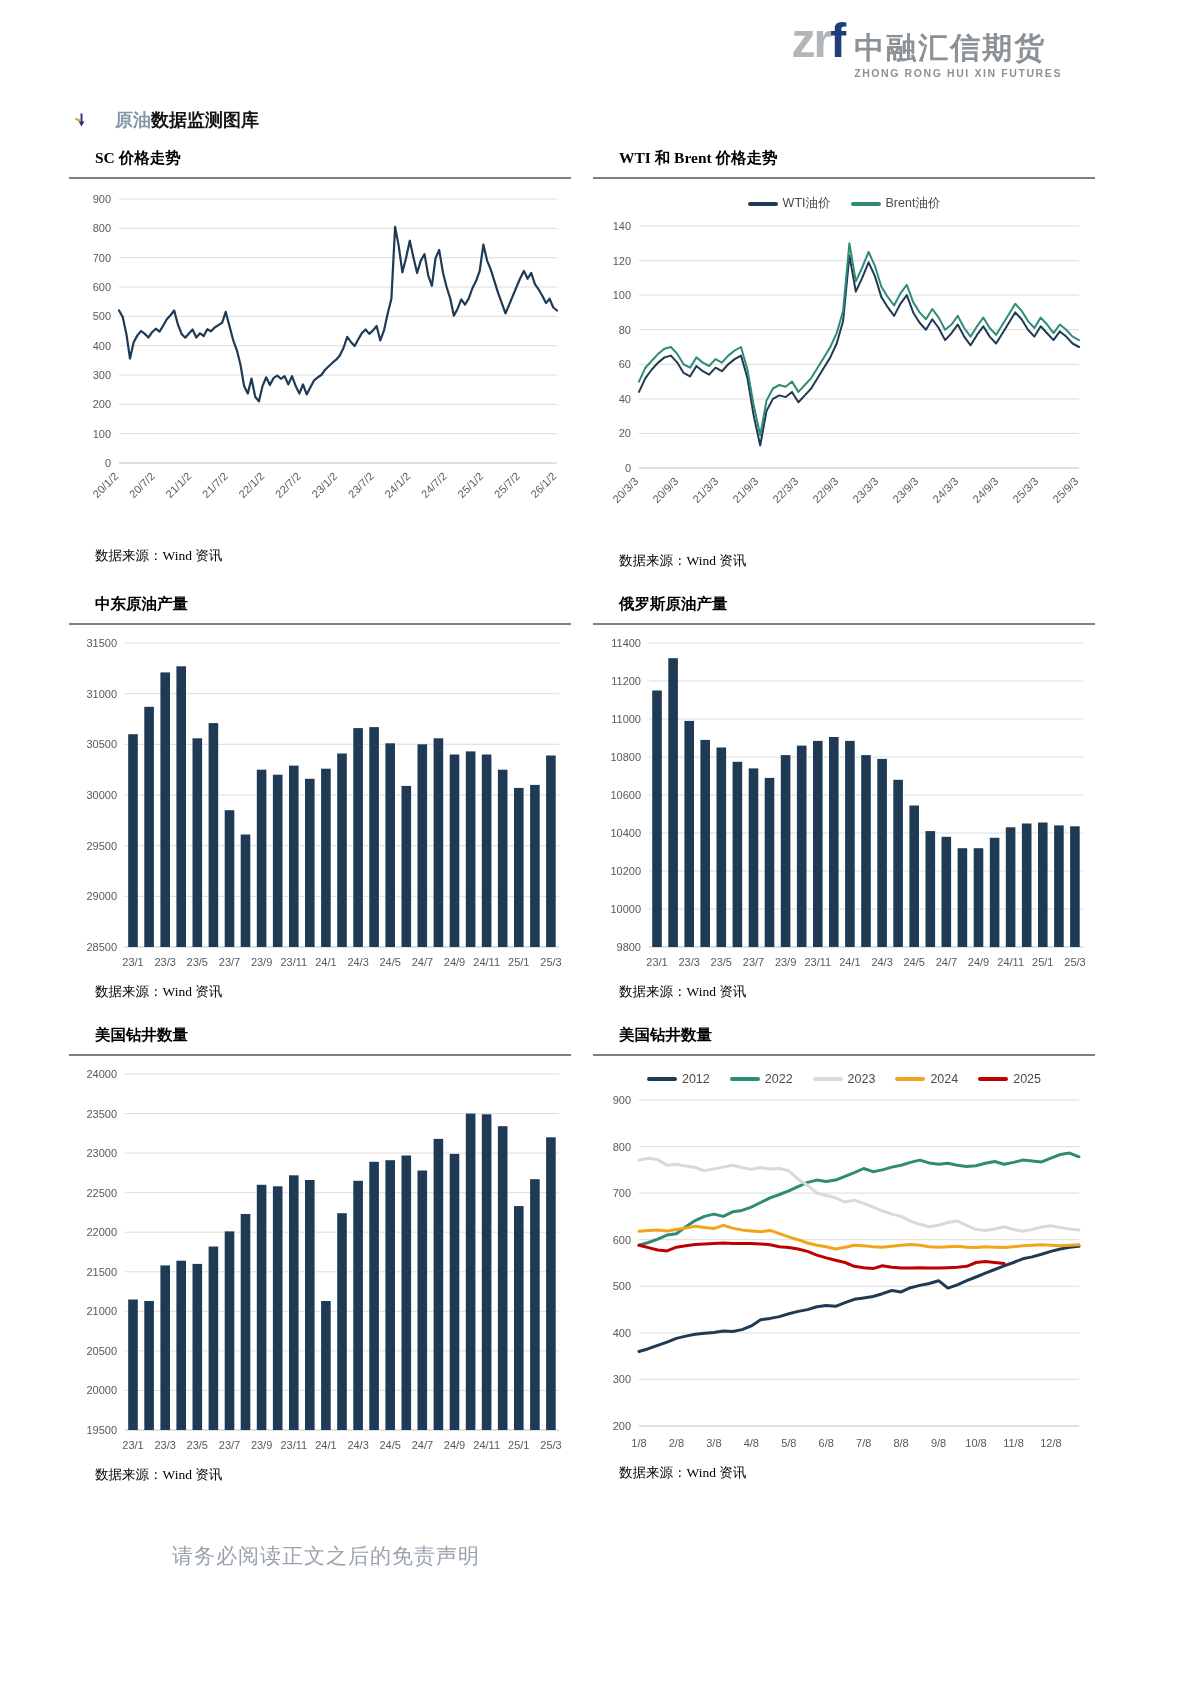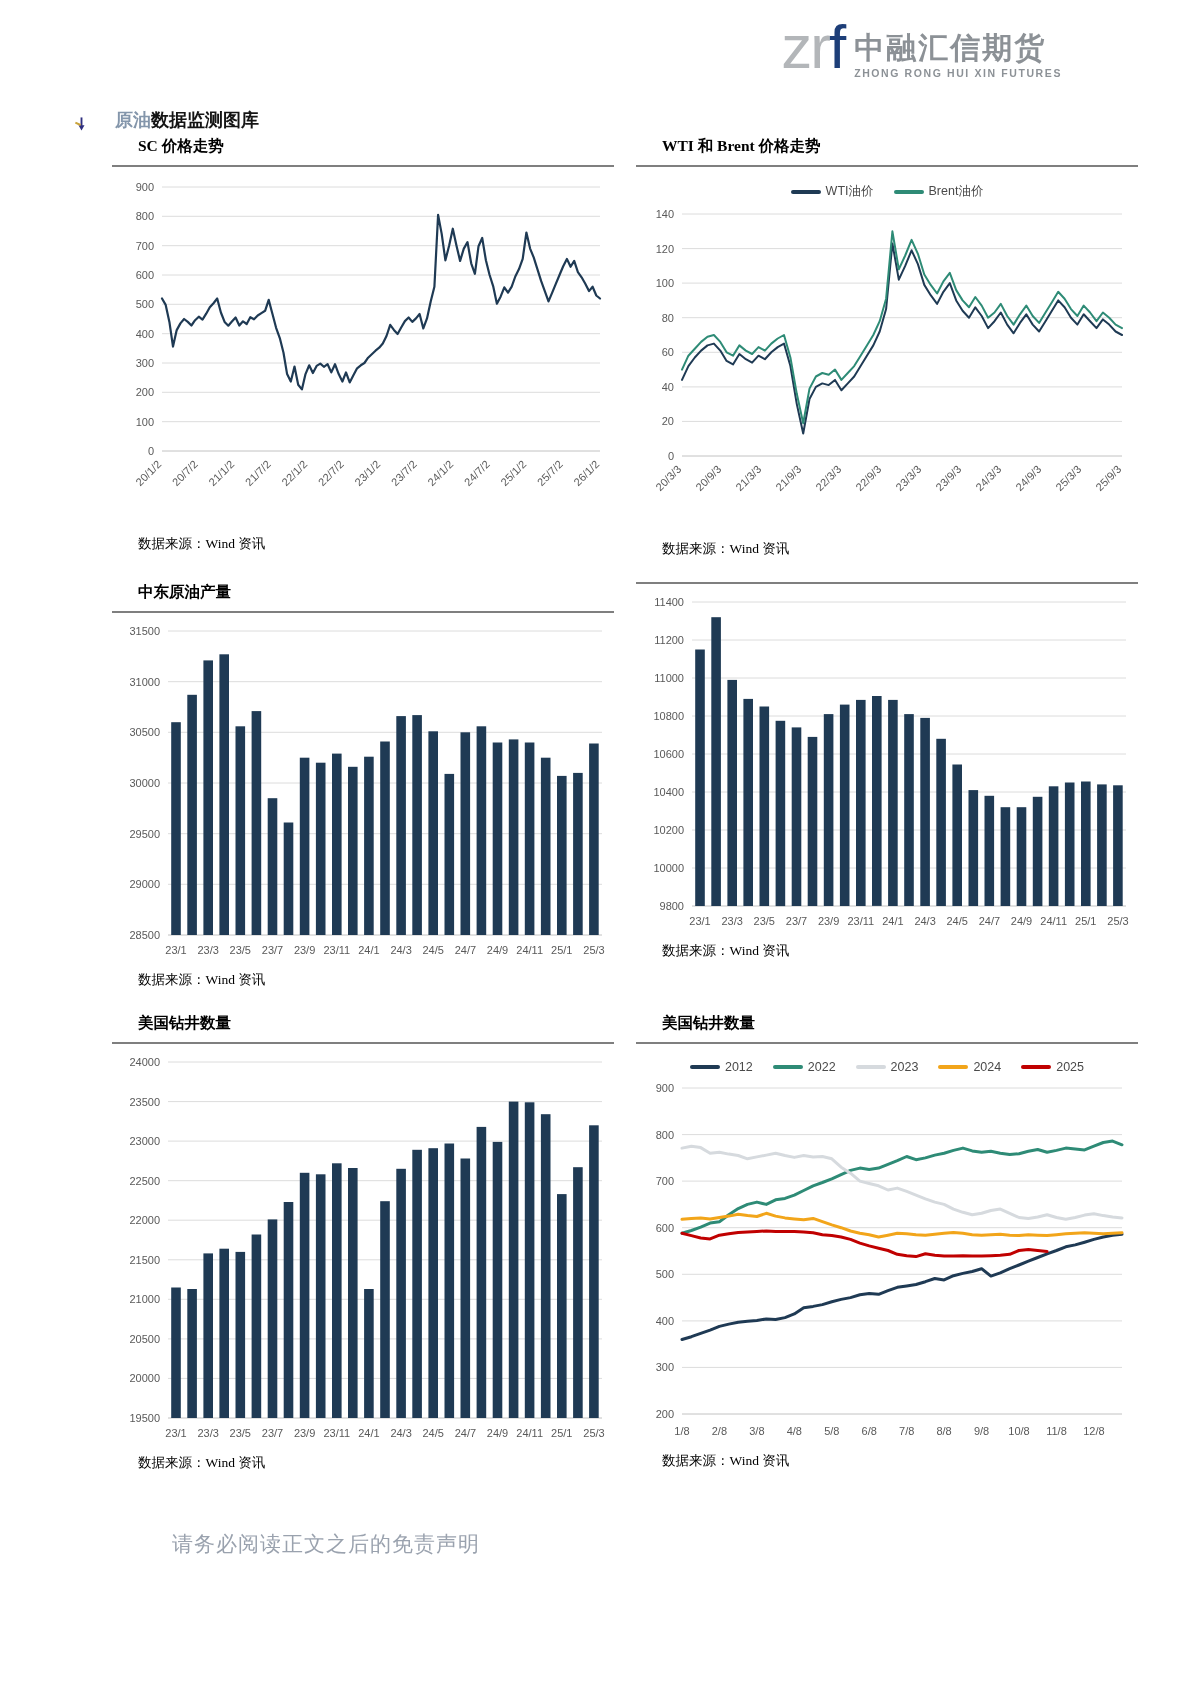--- a/index.html
+++ b/index.html
@@ -1,38 +1,38 @@
 <!DOCTYPE html>
 <html><head>
 <meta charset="utf-8">
 <style>
   html,body{margin:0;padding:0;background:#fff;}
   .page{position:relative;width:1190px;min-height:1683px;background:#fff;
         font-family:"Liberation Serif","DejaVu Serif",serif;color:#1c1c1c;overflow:hidden;}
   
   .header{display:flex;justify-content:flex-end;padding:18px 128px 0 0;height:86px;}
   .logo{display:flex;align-items:flex-start;gap:10px;}
-  .logo-mark{font-family:"Liberation Sans","DejaVu Sans",sans-serif;font-weight:normal;
-             font-size:62px;line-height:0.95;letter-spacing:-2px;margin-left:35px;}
+  .logo-mark{font-family:"Liberation Sans","DejaVu Sans",sans-serif;font-weight:bold;
+             font-size:48px;line-height:0.95;letter-spacing:-2px;margin-left:35px;}
   .logo-mark .zr{color:#b3b6b9;}
   .logo-mark .f{color:#1d3e78;}
   .logo-names{padding-top:14px;}
   .logo-cn{font-size:30px;font-weight:bold;color:#8c9196;letter-spacing:2px;line-height:1.05;
            font-family:"Liberation Sans","DejaVu Sans",sans-serif;}
   .logo-en{font-size:10.5px;color:#8c9196;letter-spacing:1.6px;margin-top:3px;
            font-family:"Liberation Sans","DejaVu Sans",sans-serif;font-weight:bold;}
   
-  .section-head{display:flex;align-items:flex-end;gap:26px;padding-left:74px;margin-top:4px;}
+  .section-head{display:flex;align-items:center;gap:26px;padding-left:74px;margin-top:4px;}
   .bullet{width:15px;height:16px;flex:0 0 auto;}
   .section-title{font-size:18px;font-weight:bold;}
   .section-title .hl{color:#8496ab;}
   .section-title .rest{color:#141414;}
   
   .grid{display:grid;grid-template-columns:502px 502px;column-gap:22px;row-gap:24px;
-        padding-left:112px;margin-top:4px;}
+        padding-left:69px;margin-top:16px;}
   .chart-block{width:502px;}
   .chart-title{font-size:15.5px;font-weight:bold;color:#000;margin:0 0 8px 0;padding-left:26px;}
   .rule{height:2px;background:#7f7f7f;width:100%;}
   .plot{margin-top:6px;}
   .plot svg{display:block;}
   .plot text{font-family:"Liberation Sans","DejaVu Sans",sans-serif;font-size:11px;fill:#595959;}
   .plot .yt{text-anchor:end;}
   .plot .xt{text-anchor:middle;}
   .plot .xr{text-anchor:end;}
   .legend{display:flex;justify-content:center;gap:20px;margin:16px 0 0 0;
@@ -222,20 +222,21 @@
             <text class="xt" x="385.5" y="335">24/9</text>
             <text class="xt" x="417.7" y="335">24/11</text>
             <text class="xt" x="449.8" y="335">25/1</text>
             <text class="xt" x="482.0" y="335">25/3</text>
           </svg>
         </div>
       <div class="source">数据来源：Wind 资讯</div>
     </section>
 
     <section class="chart-block">
+      <h3 class="chart-title">俄罗斯原油产量</h3>
       <div class="rule"></div>
       <div class="plot">
           <svg viewBox="0 0 502 348" width="502" height="348">
             <line x1="56" x2="490" y1="316.0" y2="316.0" stroke="#c2c2c2" stroke-width="1"></line>
             <text class="yt" x="48" y="320">9800</text>
             <line x1="56" x2="490" y1="278.0" y2="278.0" stroke="#dcdcdc" stroke-width="1"></line>
             <text class="yt" x="48" y="282">10000</text>
             <line x1="56" x2="490" y1="240.0" y2="240.0" stroke="#dcdcdc" stroke-width="1"></line>
             <text class="yt" x="48" y="244">10200</text>
             <line x1="56" x2="490" y1="202.0" y2="202.0" stroke="#dcdcdc" stroke-width="1"></line>

